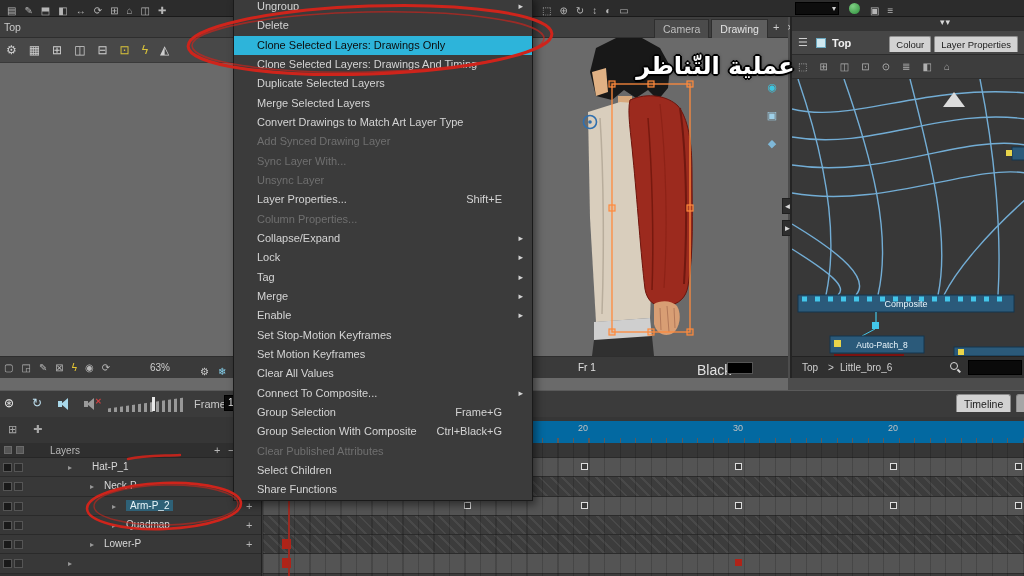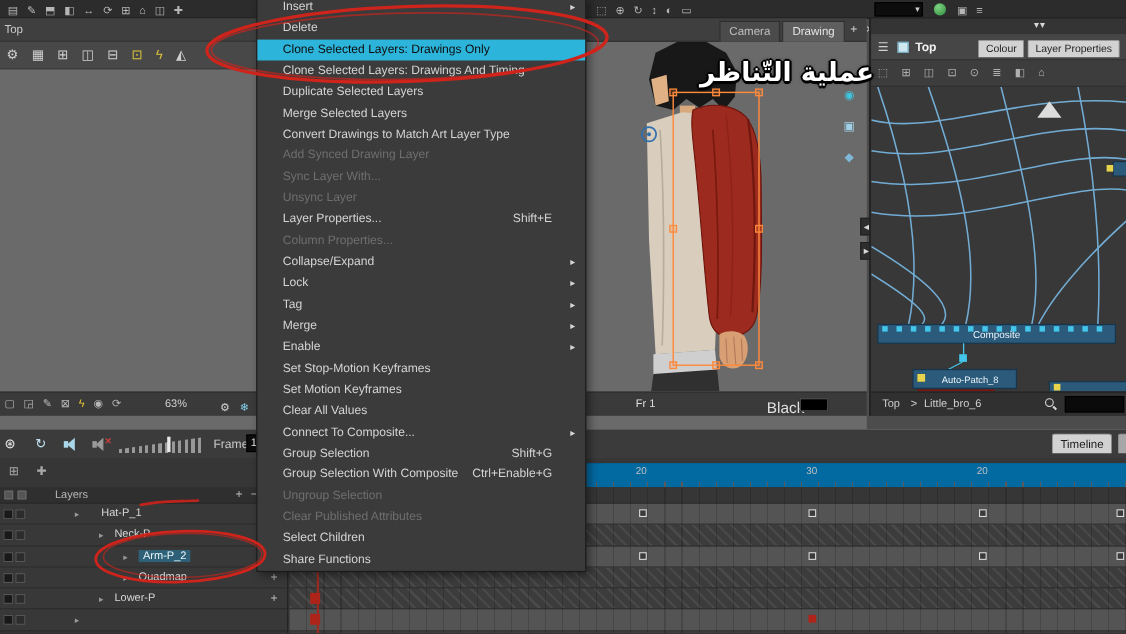--- a/index.html
+++ b/index.html
@@ -390,44 +390,43 @@
               <span class="redkey" style="left: 472px;"></span>
             </div>
           </div>
       </div>
       <div id="playhead-top" style="top:-14px"></div>
     </div>
     <div id="playhead-line"></div>
   </div>
 
   <div id="context-menu">
-      <div class="menu-item"><span class="mi-label">Insert</span><span class="mi-arrow">▸</span></div>
+      <div class="menu-item"><span class="mi-label">Ungroup</span><span class="mi-arrow">▸</span></div>
       <div class="menu-item"><span class="mi-label">Delete</span></div>
       <div class="menu-item highlight"><span class="mi-label">Clone Selected Layers: Drawings Only</span></div>
       <div class="menu-item"><span class="mi-label">Clone Selected Layers: Drawings And Timing</span></div>
       <div class="menu-item"><span class="mi-label">Duplicate Selected Layers</span></div>
       <div class="menu-item"><span class="mi-label">Merge Selected Layers</span></div>
       <div class="menu-item"><span class="mi-label">Convert Drawings to Match Art Layer Type</span></div>
       <div class="menu-item disabled"><span class="mi-label">Add Synced Drawing Layer</span></div>
       <div class="menu-item disabled"><span class="mi-label">Sync Layer With...</span></div>
       <div class="menu-item disabled"><span class="mi-label">Unsync Layer</span></div>
       <div class="menu-item"><span class="mi-label">Layer Properties...</span><span class="mi-shortcut">Shift+E</span></div>
       <div class="menu-item disabled"><span class="mi-label">Column Properties...</span></div>
       <div class="menu-item"><span class="mi-label">Collapse/Expand</span><span class="mi-arrow">▸</span></div>
       <div class="menu-item"><span class="mi-label">Lock</span><span class="mi-arrow">▸</span></div>
       <div class="menu-item"><span class="mi-label">Tag</span><span class="mi-arrow">▸</span></div>
       <div class="menu-item"><span class="mi-label">Merge</span><span class="mi-arrow">▸</span></div>
       <div class="menu-item"><span class="mi-label">Enable</span><span class="mi-arrow">▸</span></div>
       <div class="menu-item"><span class="mi-label">Set Stop-Motion Keyframes</span></div>
       <div class="menu-item"><span class="mi-label">Set Motion Keyframes</span></div>
       <div class="menu-item"><span class="mi-label">Clear All Values</span></div>
       <div class="menu-item"><span class="mi-label">Connect To Composite...</span><span class="mi-arrow">▸</span></div>
-      <div class="menu-item"><span class="mi-label">Group Selection</span><span class="mi-shortcut">Shift+G</span></div>
-      <div class="menu-item"><span class="mi-label">Group Selection With Composite</span><span class="mi-shortcut">Ctrl+Enable+G</span></div>
-      <div class="menu-item disabled"><span class="mi-label">Ungroup Selection</span></div>
+      <div class="menu-item"><span class="mi-label">Group Selection</span><span class="mi-shortcut">Frame+G</span></div>
+      <div class="menu-item"><span class="mi-label">Group Selection With Composite</span><span class="mi-shortcut">Ctrl+Black+G</span></div>
       <div class="menu-item disabled"><span class="mi-label">Clear Published Attributes</span></div>
       <div class="menu-item"><span class="mi-label">Select Children</span></div>
       <div class="menu-item"><span class="mi-label">Share Functions</span></div>
     </div>
 
   <svg id="annot-svg" width="1024" height="576">
     <g fill="none" stroke="#cf241b" stroke-linecap="round">
       <ellipse cx="370" cy="40" rx="182" ry="34" stroke-width="3" transform="rotate(-2 370 40)"></ellipse>
       <ellipse cx="368" cy="42" rx="176" ry="30" stroke-width="1.6" opacity="0.65" transform="rotate(-1.2 368 42)"></ellipse>
       <ellipse cx="164" cy="506" rx="77" ry="23" stroke-width="2.6" transform="rotate(-2 164 506)"></ellipse>

